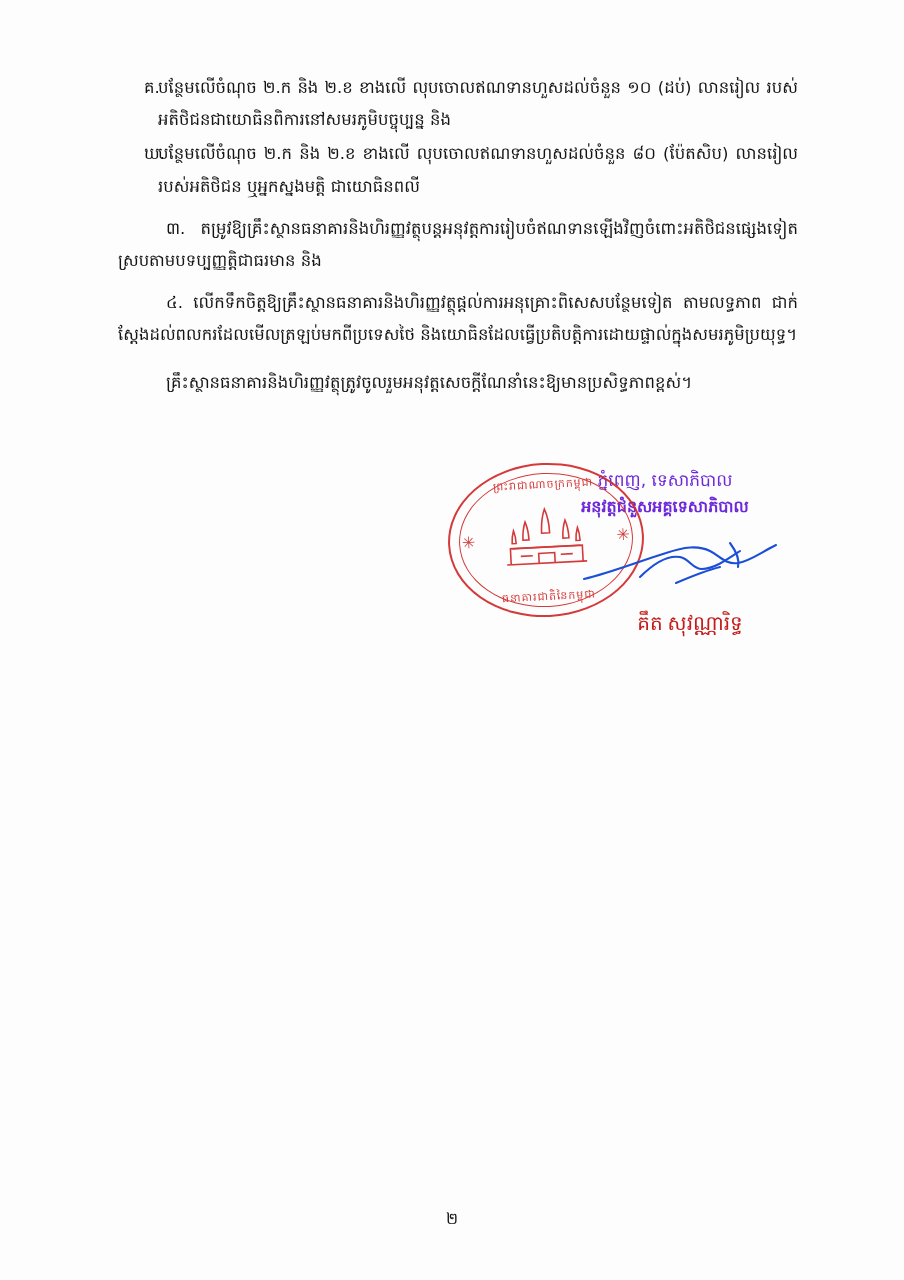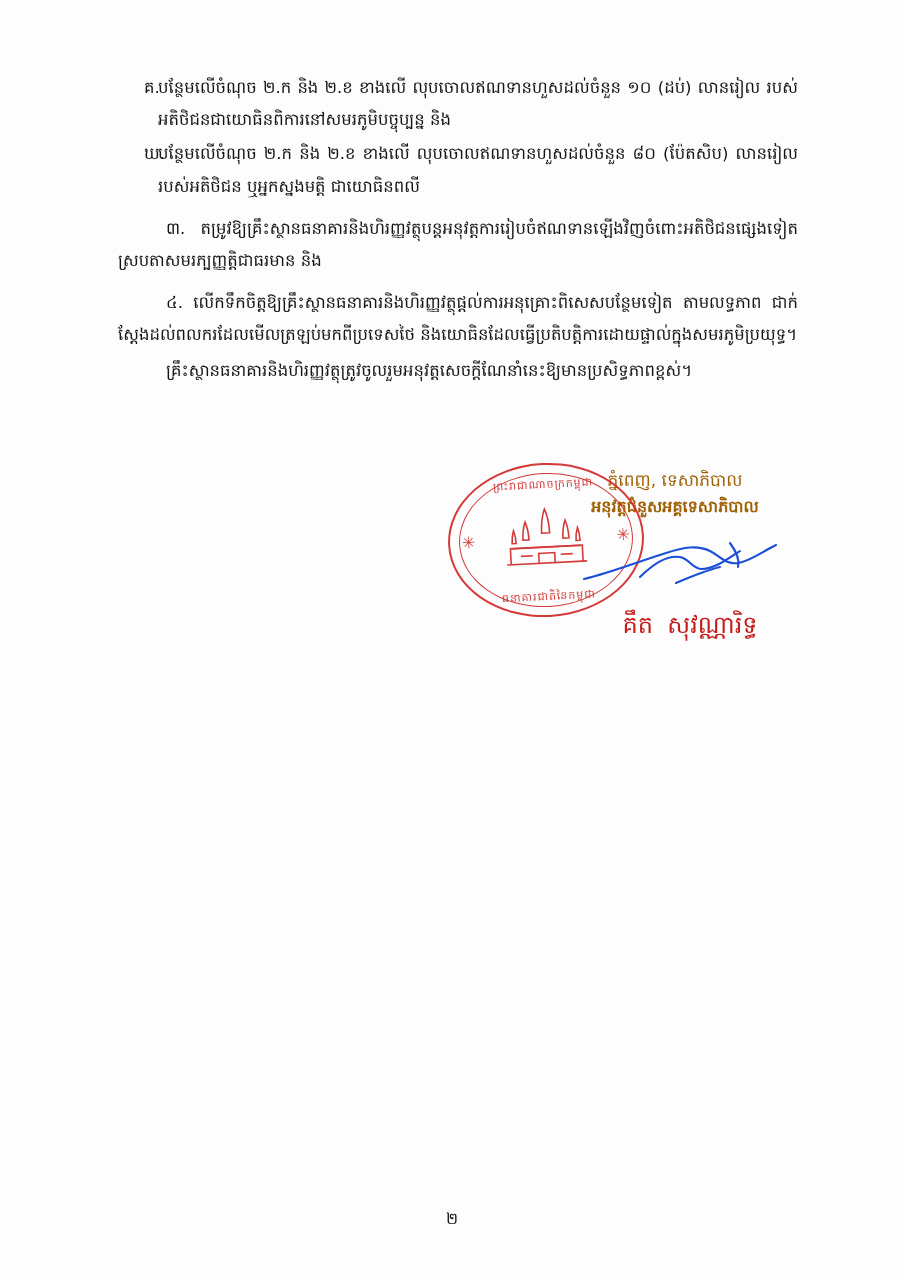--- a/index.html
+++ b/index.html
@@ -46,37 +46,37 @@
     box-sizing: border-box;
   }
   .lettered-item .body {
     flex: 1 1 auto;
   }
   .numbered-para {
     margin-top: 10px;
     text-indent: 48px;
   }
   .plain-para {
-    margin-top: 4px;
+    margin-top: 16px;
     text-indent: 48px;
   }
   .sig-block {
     position: absolute;
     left: 430px;
     top: 455px;
     width: 360px;
     height: 230px;
   }
   .sig-title {
     position: absolute;
-    left: 120px;
+    left: 110px;
     top: 12px;
     width: 250px;
     text-align: center;
-    color: #a16207;
+    color: #6d28d9;
     font-size: 17px;
     line-height: 1.6;
     font-family: "DejaVu Sans", sans-serif;
   }
   .sig-title .l2 {
     display: block;
     font-size: 16px;
     font-weight: bold;
   }
   .stamp {
@@ -143,22 +143,22 @@
     height: 70px;
     pointer-events: none;
   }
   .sig-name {
     position: absolute;
     left: 160px;
     top: 155px;
     width: 200px;
     text-align: center;
     color: #c51b1b;
-    font-size: 24px;
-    font-family: Liberation Mono, monospace;
+    font-size: 20px;
+    font-family: Liberation Serif, serif;
   }
   .page-number {
     position: absolute;
     left: 0;
     right: 0;
     bottom: 48px;
     text-align: center;
     font-size: 16px;
     color: #161616;
     font-family: "DejaVu Sans", sans-serif;
@@ -176,21 +176,21 @@
       <div class="body">បន្ថែមលើចំណុច ២.ក និង ២.ខ ខាងលើ លុបចោលឥណទានហួសដល់ចំនួន ១០ (ដប់) លានរៀល របស់អតិថិជនជាយោធិនពិការនៅសមរភូមិបច្ចុប្បន្ន និង</div>
     </div>
 
     <div class="lettered-item khm">
       <div class="marker">ឃ.</div>
       <div class="body">បន្ថែមលើចំណុច ២.ក និង ២.ខ ខាងលើ លុបចោលឥណទានហួសដល់ចំនួន ៨០ (ប៉ែតសិប) លានរៀល របស់អតិថិជន ឬអ្នកស្នងមត្តិ ជាយោធិនពលី</div>
     </div>
 
     <div class="khm numbered-para">
       <span>៣.</span>
-      <span>តម្រូវឱ្យគ្រឹះស្ថានធនាគារនិងហិរញ្ញវត្ថុបន្តអនុវត្តការរៀបចំឥណទានឡើងវិញចំពោះអតិថិជនផ្សេងទៀត ស្របតាសមរភ្បញ្ញត្តិជាធរមាន និង</span>
+      <span>តម្រូវឱ្យគ្រឹះស្ថានធនាគារនិងហិរញ្ញវត្ថុបន្តអនុវត្តការរៀបចំឥណទានឡើងវិញចំពោះអតិថិជនផ្សេងទៀត ស្របតាមបទប្បញ្ញត្តិជាធរមាន និង</span>
     </div>
 
     <div class="khm numbered-para">
       <span>៤.</span>
       <span>លើកទឹកចិត្តឱ្យគ្រឹះស្ថានធនាគារនិងហិរញ្ញវត្ថុផ្តល់ការអនុគ្រោះពិសេសបន្ថែមទៀត តាមលទ្ធភាព ជាក់ស្ដែងដល់ពលករដែលមើលត្រឡប់មកពីប្រទេសថៃ និងយោធិនដែលធ្វើប្រតិបត្តិការដោយផ្ទាល់ក្នុងសមរភូមិប្រយុទ្ធ។</span>
     </div>
 
     <div class="khm plain-para">គ្រឹះស្ថានធនាគារនិងហិរញ្ញវត្ថុត្រូវចូលរួមអនុវត្តសេចក្តីណែនាំនេះឱ្យមានប្រសិទ្ធភាពខ្ពស់។</div>
 
   </div>

